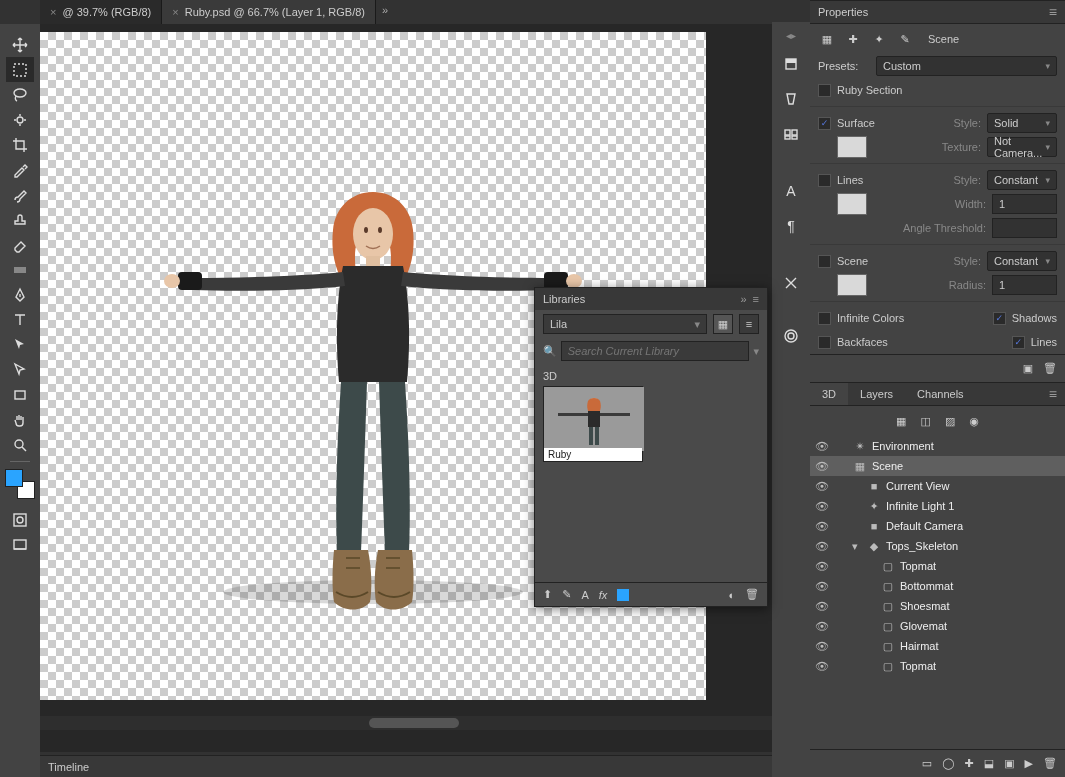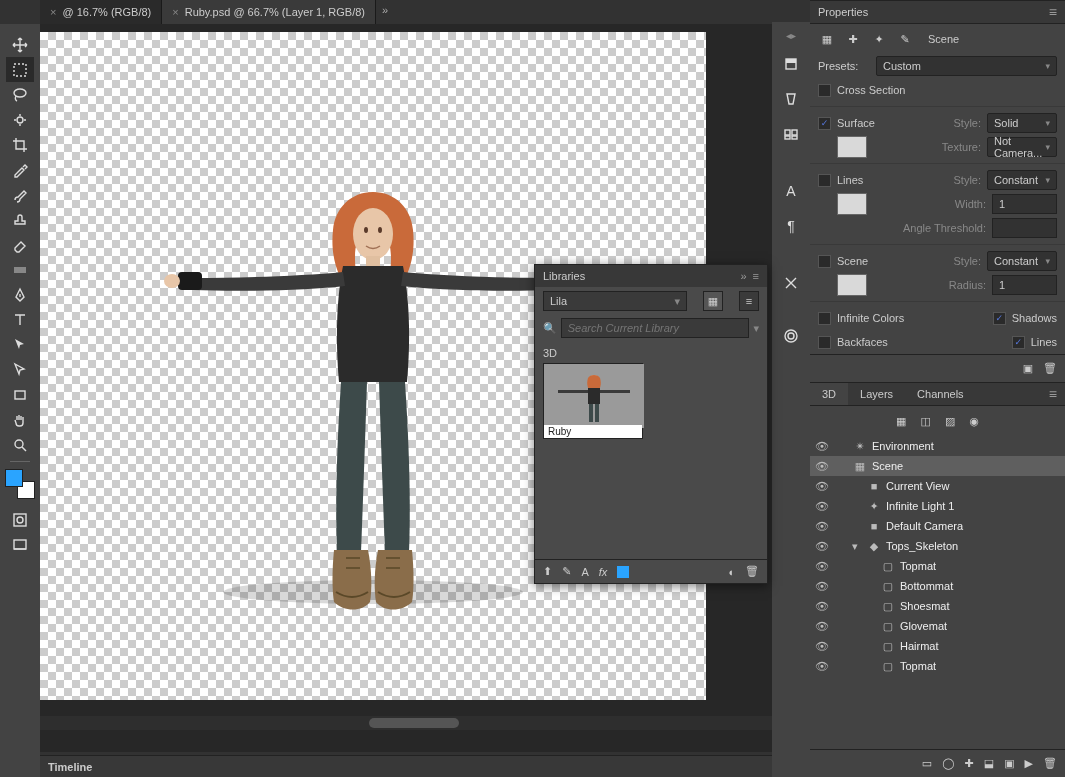--- a/index.html
+++ b/index.html
@@ -40,23 +40,23 @@
 .sect{border-bottom:1px solid #393939;padding-bottom:4px;margin-bottom:4px}
 .threeD-list{flex:1;overflow:auto;background:#434343}
 .li{display:flex;align-items:center;height:20px;padding-left:4px;gap:4px}
 .li.selected{background:#5f5f5f}
 .li .eye{width:16px;text-align:center;color:#bbb}
 .li .ic{width:16px;text-align:center;color:#bbb}
 .li .txt{color:#eee}
 .li .pad{display:inline-block}
 .pad.p0{width:0}.pad.p1{width:14px}.pad.p2{width:28px}
 .bottom-icons{height:28px;border-top:1px solid #222;display:flex;align-items:center;justify-content:flex-end;gap:10px;padding:0 8px;color:#bbb}
-.libraries{position:absolute;left:534px;top:264px;width:234px;height:320px;background:#4a4a4a;border:1px solid #222;box-shadow:0 2px 10px rgba(0,0,0,.5);display:flex;flex-direction:column}
+.libraries{position:absolute;left:534px;top:287px;width:234px;height:320px;background:#4a4a4a;border:1px solid #222;box-shadow:0 2px 10px rgba(0,0,0,.5);display:flex;flex-direction:column}
 .lib-head{height:22px;background:#383838;display:flex;align-items:center;padding:0 8px}
-.lib-row{height:28px;display:flex;align-items:center;padding:0 8px;gap:16px}
+.lib-row{height:28px;display:flex;align-items:center;padding:0 8px;gap:6px}
 .lib-select{flex:1;height:20px;background:#3a3a3a;border:1px solid #222;display:flex;align-items:center;justify-content:space-between;padding:0 6px}
 .iconbtn{width:20px;height:20px;border:1px solid #222;background:#3a3a3a;display:flex;align-items:center;justify-content:center;font-size:11px;color:#ccc}
 .lib-search{height:26px;display:flex;align-items:center;padding:0 8px}
 .lib-search input{flex:1;height:20px;background:#3a3a3a;border:1px solid #222;padding:0 6px;color:#888;font-style:italic}
 .lib-body{flex:1;padding:6px 8px}
 .lib-label{color:#ccc;margin-bottom:4px}
 .thumb{width:100px;height:76px;background:#9a9a9a;border:1px solid #222;position:relative}
 .thumb .cap{position:absolute;left:0;bottom:0;right:0;background:#fff;color:#222;padding:1px 4px;font-size:10px}
 .lib-footer{height:24px;border-top:1px solid #222;display:flex;align-items:center;gap:10px;padding:0 8px;color:#aaa}
 .lib-footer .spacer{flex:1}
@@ -73,21 +73,21 @@
 .scroll-h .thumb{position:absolute;left:45%;top:2px;width:90px;height:10px;background:#555;border-radius:5px;border:none}
 .mini-icons{display:flex;gap:8px;align-items:center}
 .mini-icons span{display:inline-flex;width:18px;height:18px;align-items:center;justify-content:center;color:#ccc}
 </style>
 </head>
 <body>
 
 <div class="tabbar">
   <div class="tab">
     <span class="x">×</span>
-    <span>@ 16.7% (RGB/8)</span>
+    <span>@ 39.7% (RGB/8)</span>
   </div>
   <div class="tab active">
     <span class="x">×</span>
     <span>Ruby.psd @ 66.7% (Layer 1, RGB/8)</span>
   </div>
   <div style="padding:4px 6px;color:#aaa">»</div>
 </div>
 
 <div class="toolcol">
   <div class="toolbtn">
@@ -233,21 +233,21 @@
         <path d="M188 386h14M188 396h14M228 386h14M228 396h14" stroke="#5a4828" stroke-width="1.5"></path>
       </svg>
     </div>
   </div>
   <div class="scroll-h">
       <div class="thumb"></div>
     </div>
 </div>
 
 <div class="timeline">
-  <span style="font-weight:700">Timeline</span>
+  <span style="font-weight:400">Timeline</span>
 </div>
 
 <div class="secondarycol">
   <span style="color:#888;font-size:10px">◂▸</span>
   <div class="toolbtn">
       <svg viewBox="0 0 16 16">
         <rect x="3" y="3" width="10" height="10"></rect>
         <rect x="3" y="3" width="10" height="4" fill="#ddd" stroke="none"></rect>
       </svg>
     </div>
@@ -306,21 +306,21 @@
     <span class="label">Presets:</span>
     <div class="select">
       <span>Custom</span>
         <span class="sc">▾</span>
     </div>
   </div>
 
   <div class="sect">
     <div class="prop-row">
       <span class="chk"></span>
-      <span>Cross Section</span>
+      <span>Ruby Section</span>
     </div>
   </div>
 
   <div class="sect">
     <div class="prop-row">
       <span class="chk on"></span>
       <span>Surface</span>
       <div class="spacer" style="flex:1"></div>
       <span class="dim">Style:</span>
       <div class="select small">

